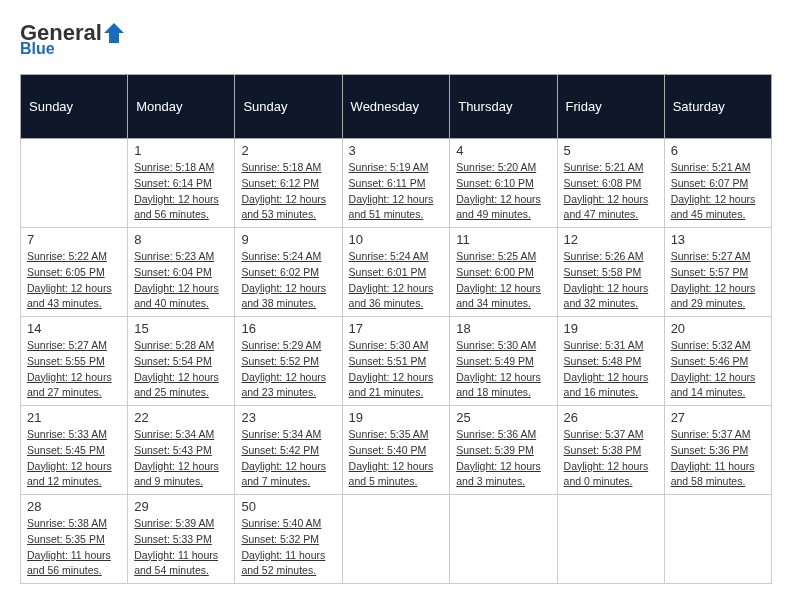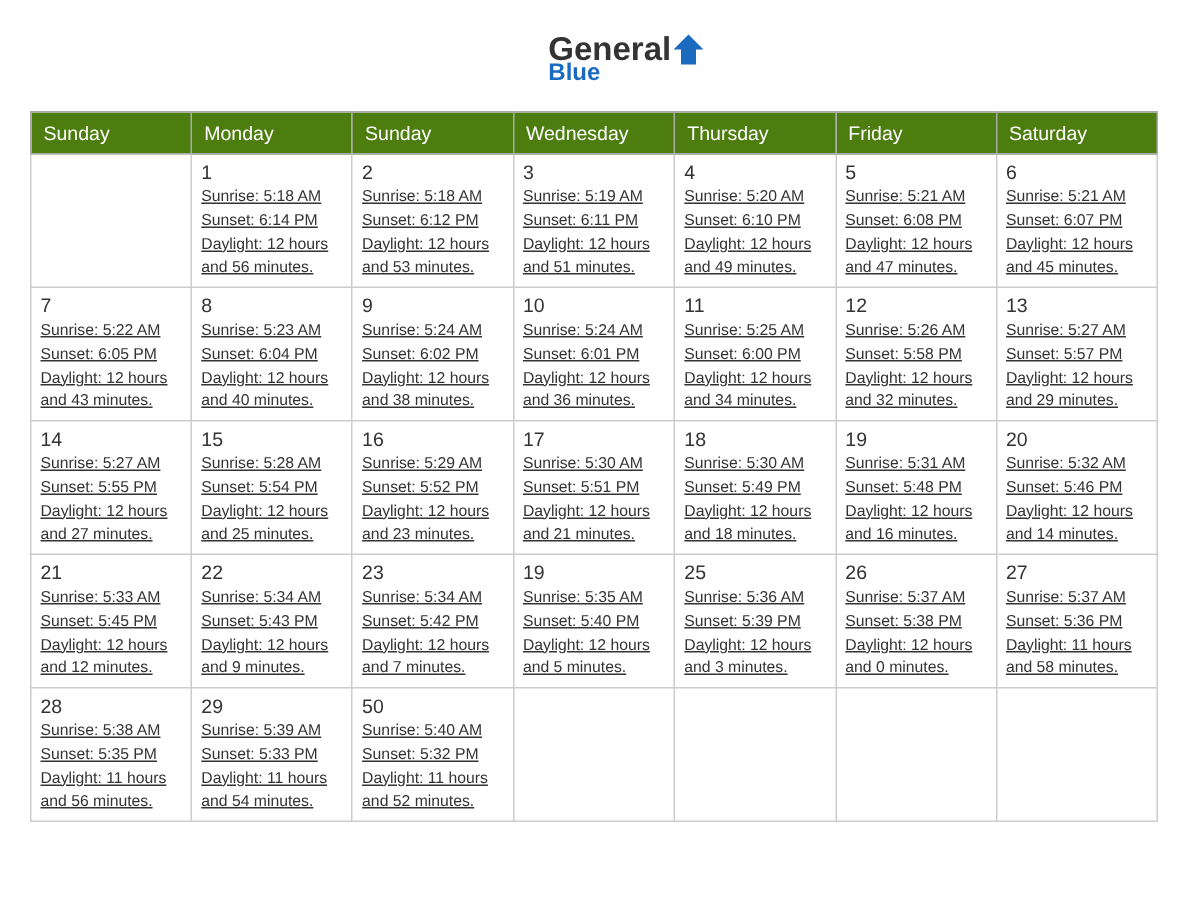--- a/index.html
+++ b/index.html
@@ -5,24 +5,23 @@
     * { box-sizing: border-box; margin: 0; padding: 0; }
     body {
       font-family: Arial, sans-serif;
       background: #fff;
       width: 792px;
       min-height: 612px;
       padding: 20px;
     }
     .header {
       display: flex;
-      justify-content: center;
+      justify-content: flex-start;
       align-items: flex-start;
       margin-bottom: 16px;
-      margin-left: 44px;
     }
     .logo {
       display: flex;
       flex-direction: column;
       align-items: flex-start;
     }
     .title-block {
       text-align: right;
     }
     .month-title {
@@ -33,24 +32,24 @@
     .location {
       font-size: 15px;
       color: #555;
     }
     .calendar {
       width: 100%;
       border-collapse: collapse;
       font-size: 11px;
     }
     .calendar th {
-      background-color: #4d7c0f;
+      background-color: #0f172a;
       color: #fff;
       text-align: left;
-      padding: 6px 8px;
+      padding: 24px 8px;
       font-size: 13px;
       font-weight: normal;
       border: 1px solid #aaa;
     }
     .calendar td {
       vertical-align: top;
       border: 1px solid #ccc;
       padding: 4px 6px;
       width: 108px;
       min-height: 90px;

